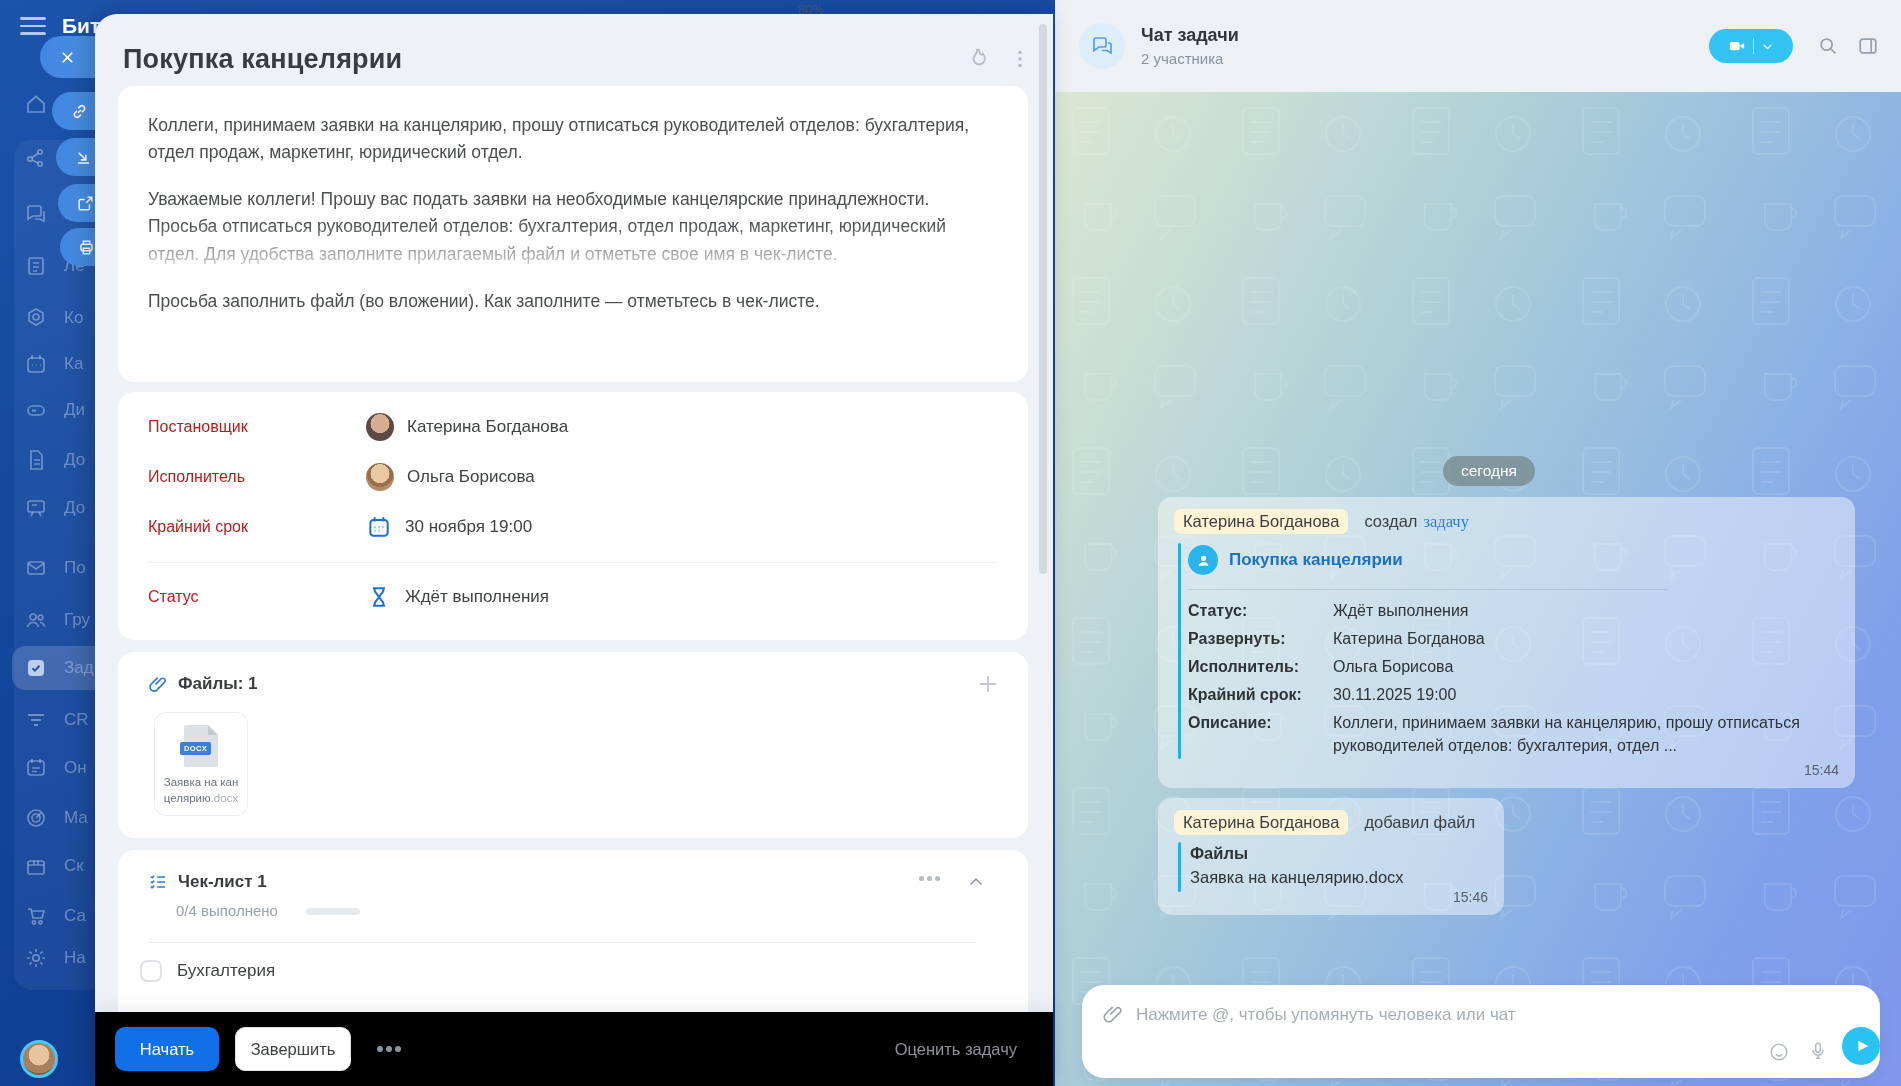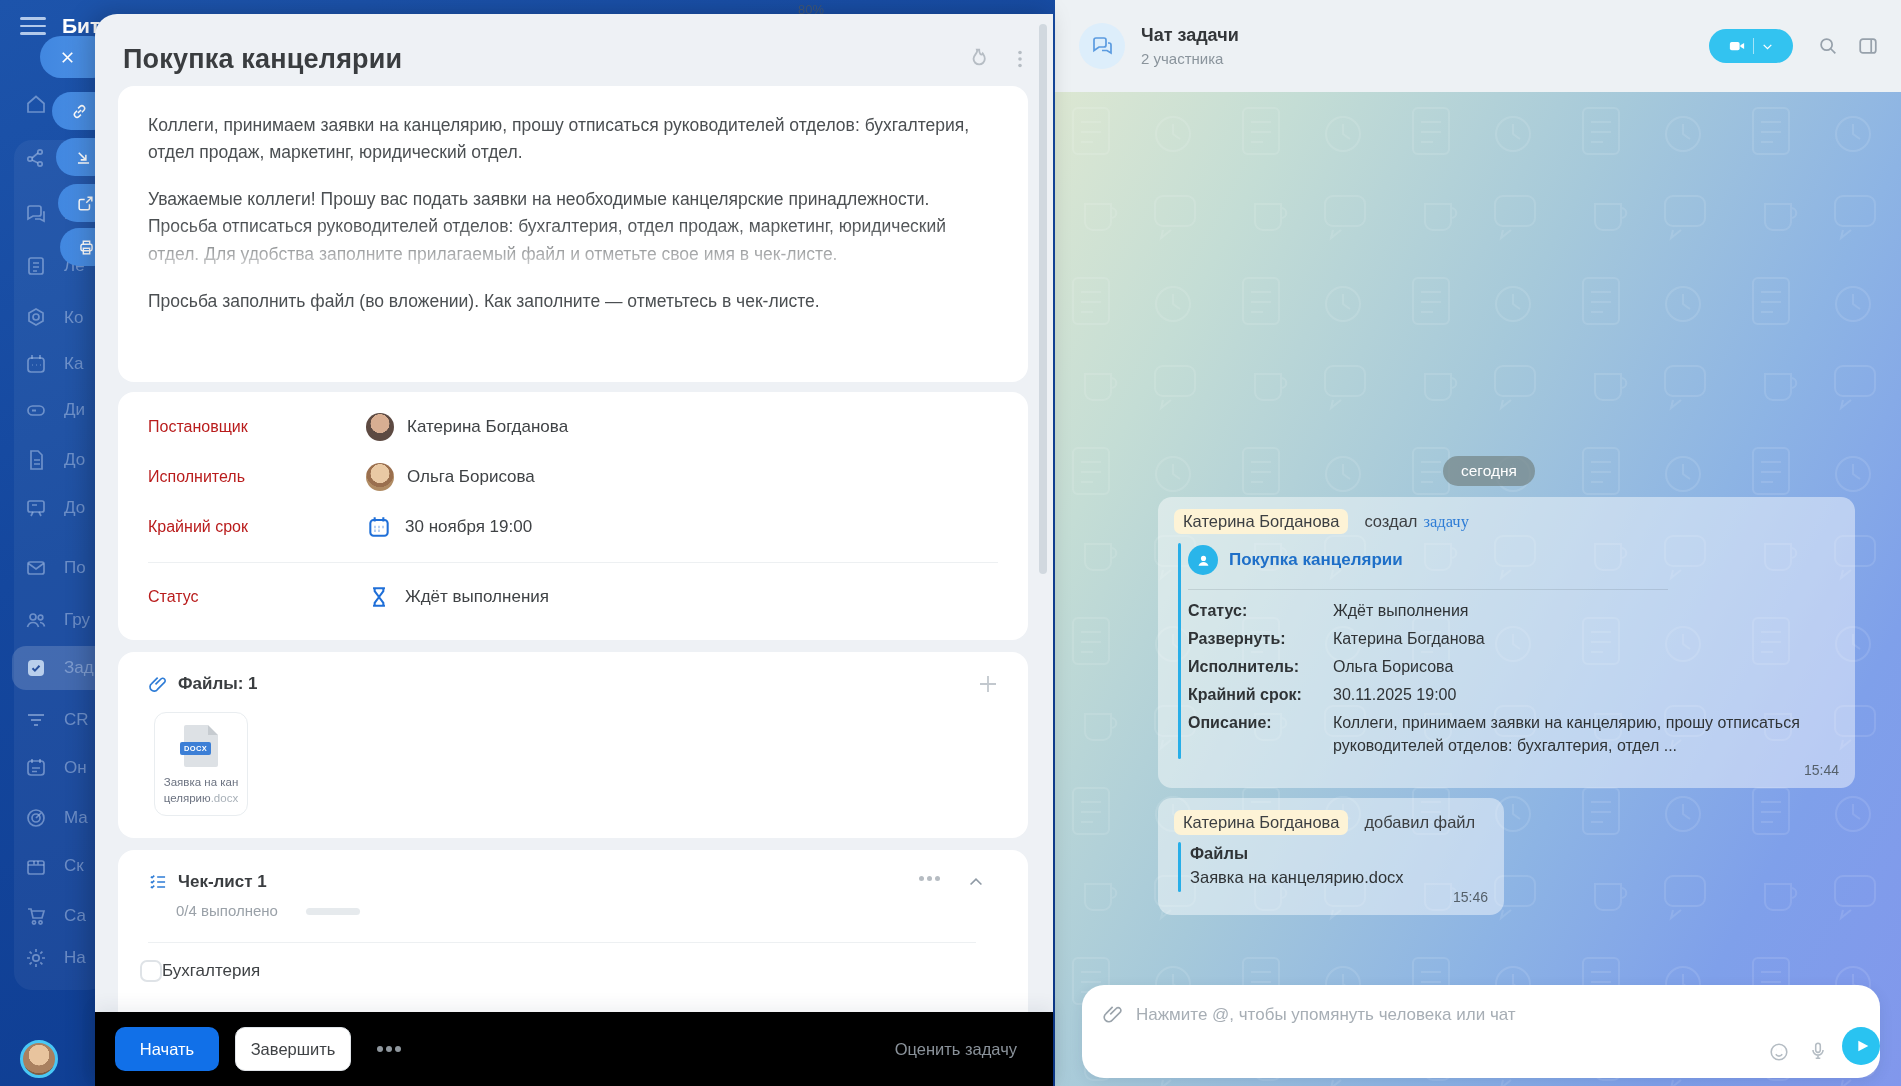--- a/index.html
+++ b/index.html
@@ -80,21 +80,21 @@
 
   #check-card{top:836px;height:184px;padding:0;}
   #check-more-btn{position:absolute;right:88px;top:26px;display:flex;}
   #check-more-btn i{width:5px;height:5px;border-radius:50%;background:#b6bcc2;margin-left:3px;}
   #check-collapse-btn{position:absolute;right:42px;top:22px;width:20px;height:20px;color:#8f9aa5;}
   #check-progress{position:absolute;left:58px;top:52px;font-size:15px;color:#9aa1a8;}
   #progress-bar{position:absolute;left:188px;top:58px;width:54px;height:7px;border-radius:4px;background:#e6eaed;}
   #check-divider{position:absolute;left:30px;right:52px;top:92px;height:1px;background:#edf0f2;}
   #check-item-row{position:absolute;left:22px;top:110px;display:flex;align-items:center;}
   #check-box{width:22px;height:22px;border:2px solid #dfe3e7;border-radius:7px;background:#fff;}
-  #check-item-label{font-size:17px;color:#3f4245;}
+  #check-item-label{margin-left:15px;font-size:17px;color:#3f4245;}
 
   #task-footer{left:95px;top:1012px;width:958px;height:74px;background:#000000;z-index:12;
     box-shadow:0 -6px 16px rgba(40,60,90,.07);display:flex;align-items:center;}
   #start-btn{margin-left:20px;width:104px;height:44px;border:none;border-radius:10px;background:#1170e8;
     color:#fff;font-size:16.5px;font-family:inherit;}
   #complete-btn{margin-left:16px;width:116px;height:44px;border:1px solid #e0e4e8;border-radius:10px;
     background:#fff;color:#3f4245;font-size:16.5px;font-family:inherit;}
   #footer-more-btn{margin-left:26px;display:flex;}
   #footer-more-btn i{width:6px;height:6px;border-radius:50%;background:#8f979e;margin-right:3px;}
   #rate-link{margin-left:auto;margin-right:36px;color:#8a929a;font-size:16.5px;}

